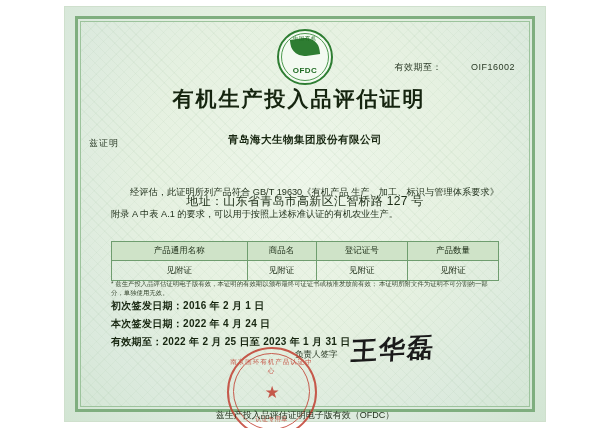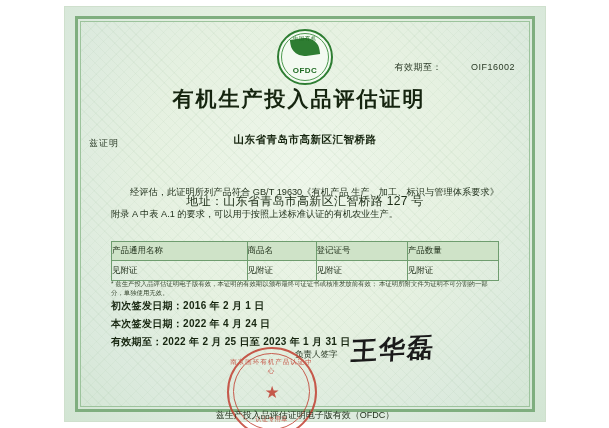--- a/index.html
+++ b/index.html
@@ -196,21 +196,21 @@
     position: absolute;
     left: 22px;
     right: 22px;
     top: 212px;
     border-collapse: collapse;
     width: calc(100% - 44px);
     font-size: 8.5px;
   }
   .tbl th, .tbl td {
     border: 1px solid #6f9d6f;
-    text-align: left;
+    text-align: center;
     padding: 3px 0;
     color: #1c2c16;
   }
   .tbl th {
     background: #cfe3c8;
     font-weight: normal;
   }
   .tbl td { height: 13px; }
 
   
@@ -332,21 +332,21 @@
         <div class="abbr">OFDC</div>
       </div>
 
       <div class="cert-no">
         <span>有效期至：</span><span class="val">OIF16002</span>
       </div>
 
       <div class="title">有机生产投入品评估证明</div>
       <div class="subtitle">兹证明</div>
 
-      <div class="company">山东省青岛市高新区汇智桥路</div>
+      <div class="company">青岛海大生物集团股份有限公司</div>
       <div class="address">地址：山东省青岛市高新区汇智桥路 127 号</div>
 
       <div class="para">经评估，此证明所列产品符合 GB/T 19630《有机产品 生产、加工、标识与管理体系要求》附录 A 中表 A.1 的要求，可以用于按照上述标准认证的有机农业生产。</div>
 
       <table class="tbl">
         <thead>
           <tr>
             <th>产品通用名称</th>
             <th>商品名</th>
             <th>登记证号</th>

